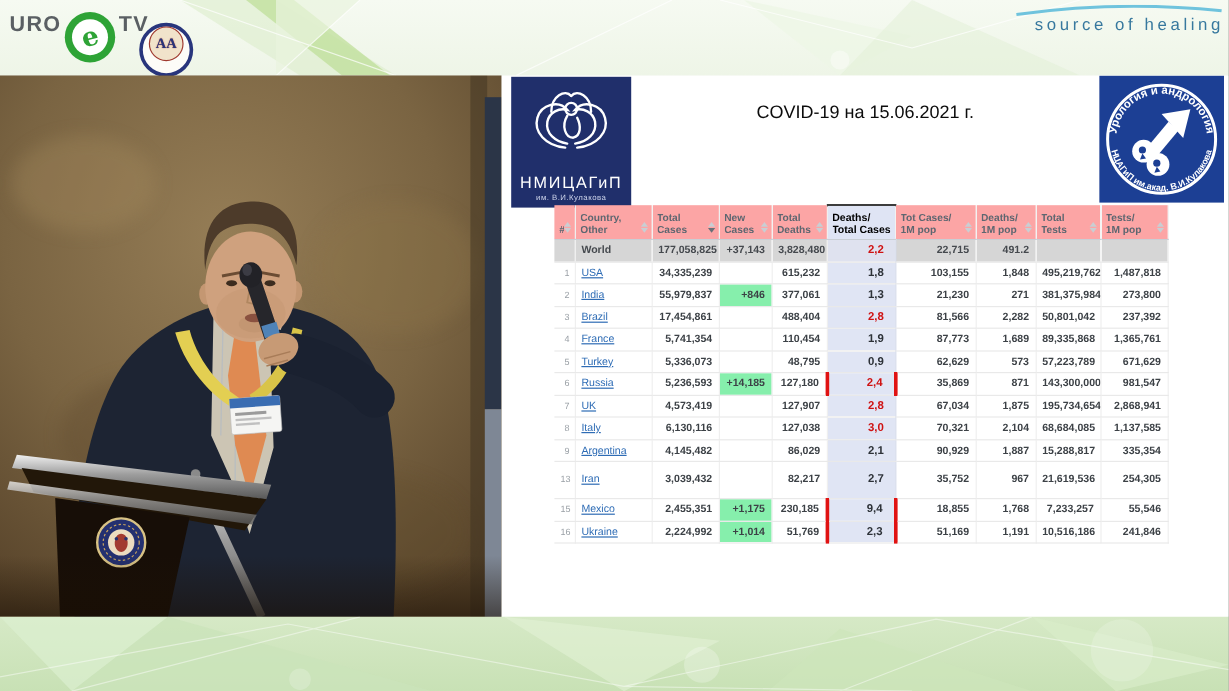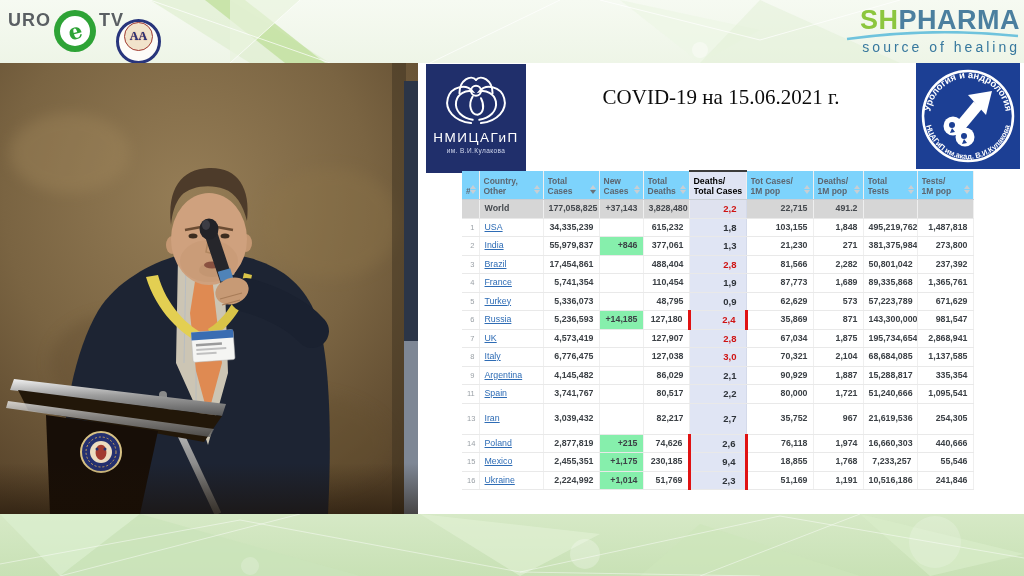--- a/index.html
+++ b/index.html
@@ -35,36 +35,36 @@
   .shp-main .ph{color:#4b7f9f;font-weight:bold;}
   .shp .swoosh{display:block;margin-top:-3px;}
   .shp .tag{font-size:14px;letter-spacing:3px;color:#37789e;text-align:right;margin-top:-2px;}
 
   
   .photo{position:absolute;left:0;top:63px;width:418px;height:451px;background:#6b5637;}
 
   
   .slide{position:absolute;left:418px;top:63px;width:606px;height:451px;background:#ffffff;}
   .slide-title{position:absolute;left:110px;right:110px;top:22px;text-align:center;
-               font-family:Liberation Serif, serif;font-size:21px;color:#0c0c0c;}
+               font-family:Liberation Sans, sans-serif;font-size:15px;color:#0c0c0c;}
 
   .logo-nmic{position:absolute;left:8px;top:1px;width:100px;height:109px;background:#202f6b;
              display:flex;flex-direction:column;align-items:center;}
   .logo-nmic .tulip{margin-top:6px;}
-  .logo-nmic .l1{color:#ffffff;font-size:13.5px;letter-spacing:1.5px;margin-top:2px;}
+  .logo-nmic .l1{color:#ffffff;font-size:13.5px;letter-spacing:1.5px;margin-top:17px;}
   .logo-nmic .l2{color:#cfd6ec;font-size:6.5px;margin-top:2px;letter-spacing:.4px;}
 
   .logo-uro{position:absolute;left:498px;top:0;width:104px;height:106px;}
 
   
   .tblwrap{position:absolute;left:44px;top:107px;width:511px;}
   table.covid{border-collapse:collapse;table-layout:fixed;width:511px;font-size:8.8px;}
   .covid th{vertical-align:bottom;text-align:left;font-size:8.5px;font-weight:bold;color:#5d6670;
             padding:2px 9px 3px 4px;border-bottom:1px solid #c9ced4;border-right:1px solid #efefef;
-            position:relative;background:#7dd3fc;height:22px;}
+            position:relative;background:#fca5a5;height:22px;}
   .covid th.emph{background:#dfe4f4;color:#000;border-top:2px solid #3c3c3c;font-size:8.8px;padding-right:4px;}
   .covid th .hl1,.covid th .hl2{display:block;line-height:10px;white-space:nowrap;overflow:hidden;}
   .sorticon{position:absolute;right:2px;bottom:5px;width:7px;}
   .sorticon i{display:block;width:0;height:0;border-left:3.5px solid transparent;border-right:3.5px solid transparent;}
   .sorticon .u{border-bottom:4px solid #c9ced3;margin-bottom:1px;}
   .sorticon .d{border-top:4px solid #c9ced3;}
   .sorticon.desc .d{border-top-color:#687078;}
 
   .covid td{height:17.5px;line-height:17.5px;padding:0 5px;white-space:nowrap;overflow:hidden;
             border-bottom:1px solid #e9e9e9;border-right:1px solid #efefef;box-sizing:border-box;}
@@ -104,21 +104,20 @@
           </span>
         </span>
       <span class="wordmark">TV</span>
     </div>
     <div class="paar">
       <div class="pinner">
         <span class="mono">АА</span>
       </div>
     </div>
     <div class="shp">
-      <div class="shp-main"><span class="sh">SH</span><span class="ph">PHARMA</span></div>
       <svg class="swoosh" width="175" height="10">
         <path d="M2,8 Q88,-4 173,5" stroke="#6fc3dd" stroke-width="2.5" fill="none"></path>
       </svg>
       <div class="tag">source of healing</div>
     </div>
   </div>
 
   <div class="photo">
     <svg width="418" height="451" viewBox="0 0 418 451">
       <defs>
@@ -449,21 +448,21 @@
               <td class="c-val">127,907</td>
               <td class="c-ratio red">2,8</td>
               <td class="c-val">67,034</td>
               <td class="c-val">1,875</td>
               <td class="c-val">195,734,654</td>
               <td class="c-val">2,868,941</td>
             </tr>
             <tr class="">
               <td class="c-num">8</td>
               <td class="c-country"><a>Italy</a></td>
-              <td class="c-val">6,776,475</td>
+              <td class="c-val">6,130,116</td>
               <td class="c-val c-new"></td>
               <td class="c-val">127,038</td>
               <td class="c-ratio red">3,0</td>
               <td class="c-val">70,321</td>
               <td class="c-val">2,104</td>
               <td class="c-val">68,684,085</td>
               <td class="c-val">1,137,585</td>
             </tr>
             <tr class="">
               <td class="c-num">9</td>
@@ -471,54 +470,30 @@
               <td class="c-val">4,145,482</td>
               <td class="c-val c-new"></td>
               <td class="c-val">86,029</td>
               <td class="c-ratio">2,1</td>
               <td class="c-val">90,929</td>
               <td class="c-val">1,887</td>
               <td class="c-val">15,288,817</td>
               <td class="c-val">335,354</td>
             </tr>
             <tr class="">
-              <td class="c-num">11</td>
-              <td class="c-country"><a>Spain</a></td>
-              <td class="c-val">3,741,767</td>
-              <td class="c-val c-new"></td>
-              <td class="c-val">80,517</td>
-              <td class="c-ratio">2,2</td>
-              <td class="c-val">80,000</td>
-              <td class="c-val">1,721</td>
-              <td class="c-val">51,240,666</td>
-              <td class="c-val">1,095,541</td>
-            </tr>
-            <tr class="">
               <td class="c-num">13</td>
               <td class="c-country"><a>Iran</a></td>
               <td class="c-val">3,039,432</td>
               <td class="c-val c-new"></td>
               <td class="c-val">82,217</td>
               <td class="c-ratio low">2,7</td>
               <td class="c-val">35,752</td>
               <td class="c-val">967</td>
               <td class="c-val">21,619,536</td>
               <td class="c-val">254,305</td>
-            </tr>
-            <tr class="">
-              <td class="c-num">14</td>
-              <td class="c-country"><a>Poland</a></td>
-              <td class="c-val">2,877,819</td>
-              <td class="c-val c-new hl">+215</td>
-              <td class="c-val">74,626</td>
-              <td class="c-ratio boxed">2,6</td>
-              <td class="c-val">76,118</td>
-              <td class="c-val">1,974</td>
-              <td class="c-val">16,660,303</td>
-              <td class="c-val">440,666</td>
             </tr>
             <tr class="">
               <td class="c-num">15</td>
               <td class="c-country"><a>Mexico</a></td>
               <td class="c-val">2,455,351</td>
               <td class="c-val c-new hl">+1,175</td>
               <td class="c-val">230,185</td>
               <td class="c-ratio boxed">9,4</td>
               <td class="c-val">18,855</td>
               <td class="c-val">1,768</td>

